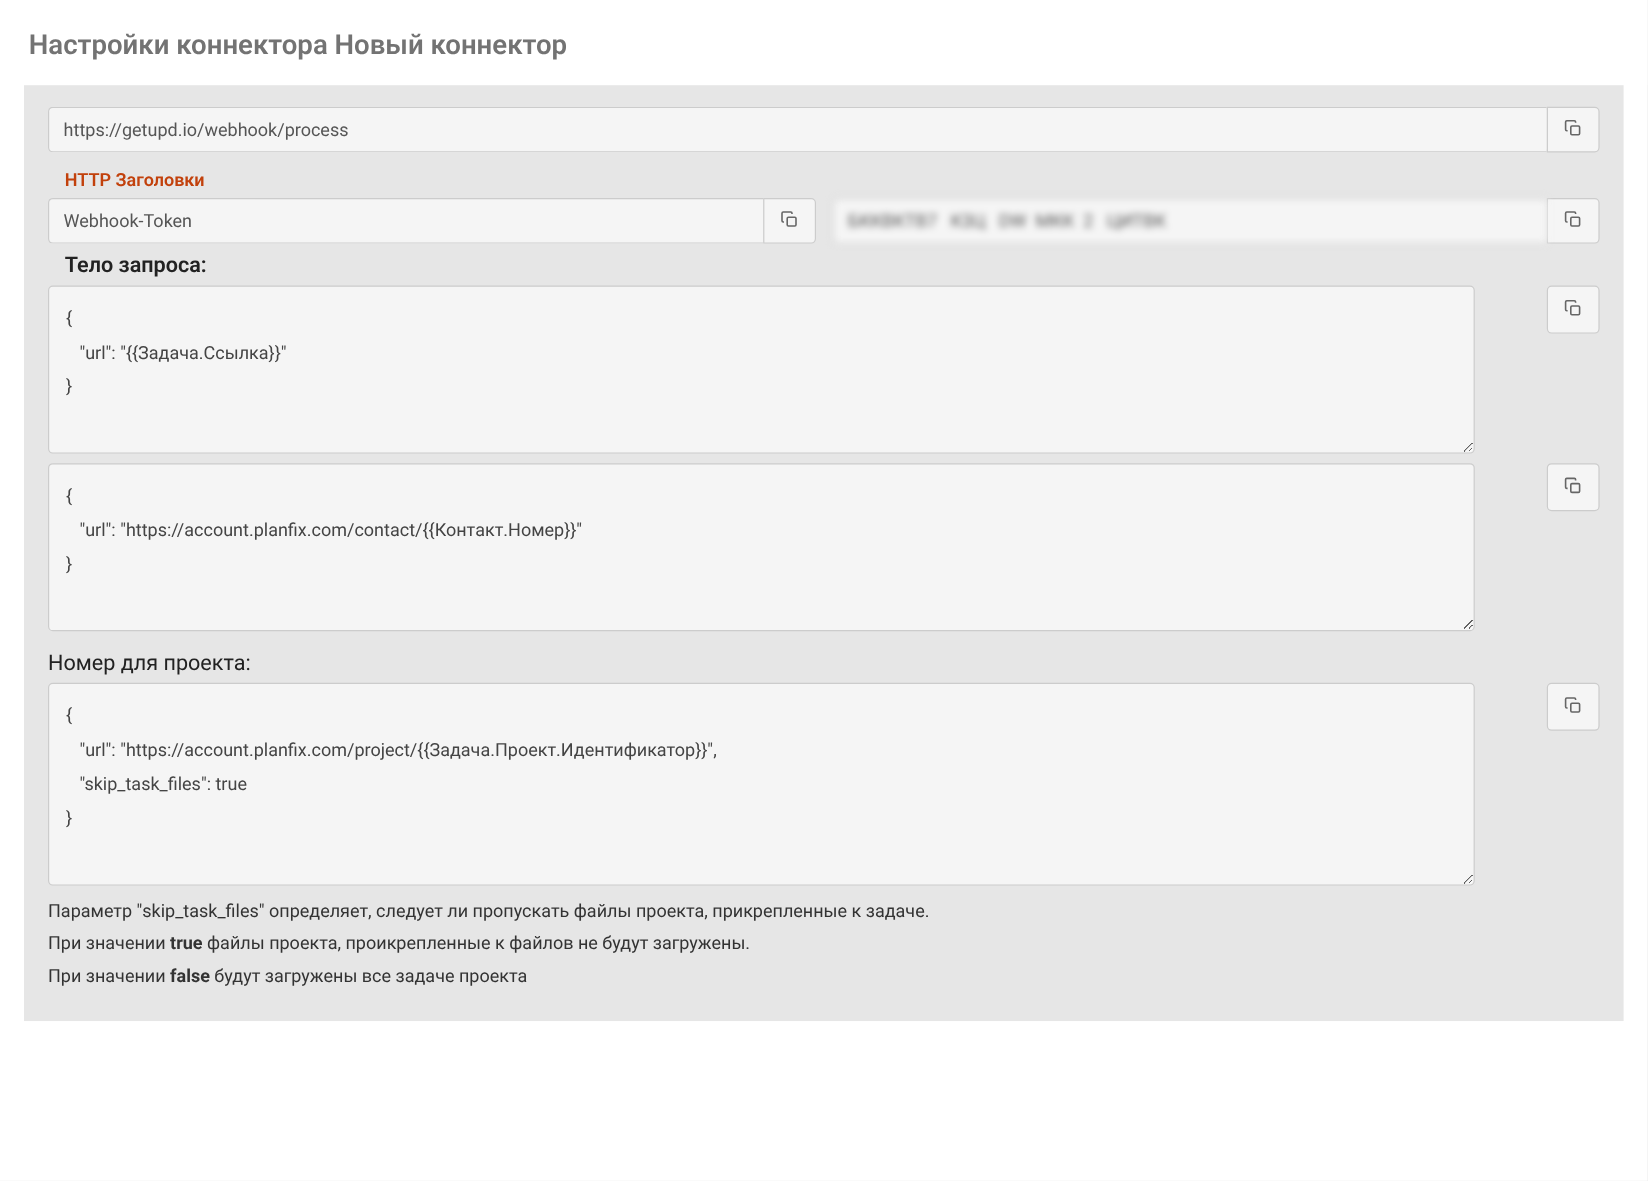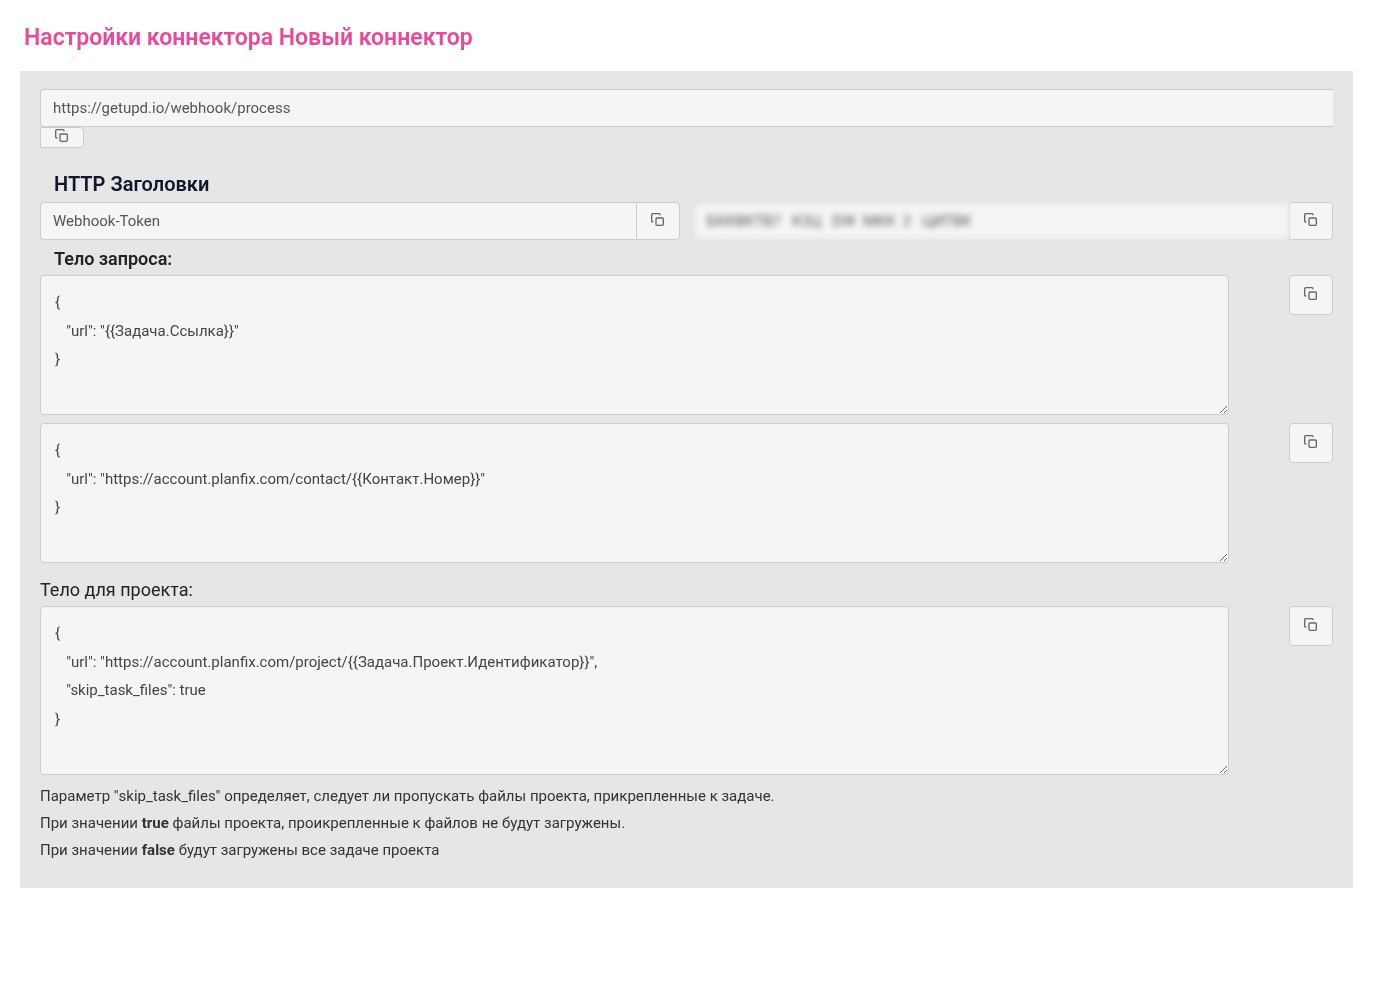--- a/index.html
+++ b/index.html
@@ -5,39 +5,38 @@
     * { box-sizing: border-box; margin: 0; padding: 0; }
     body {
       font-family: -apple-system, BlinkMacSystemFont, "Segoe UI", Roboto, Arial, sans-serif;
       font-size: 15px;
       color: #333;
       background: #fff;
     }
     .page-title {
       font-size: 23px;
       font-weight: 600;
-      color: #ec4899;
+      color: #737373;
       padding: 24px 24px 20px 24px;
       background: #fff;
     }
     .content {
       background: #e6e6e6;
       padding: 18px 20px 24px 20px;
       margin: 0 20px;
     }
     .desc-text {
       color: #333;
       margin-bottom: 12px;
       font-size: 15px;
     }
     .input-row {
       display: flex;
       align-items: stretch;
-      margin-bottom: 14px;
-      flex-direction: column;
+      margin-bottom: 4px;
     }
     .input-field {
       flex: 1;
       background: #f5f5f5;
       border: 1px solid #ccc;
       border-radius: 4px;
       padding: 9px 12px;
       font-size: 15px;
       color: #555;
       font-family: inherit;
@@ -59,23 +58,23 @@
       color: #666;
     }
     .copy-btn.standalone {
       border-radius: 4px;
       margin-left: 30px;
       height: 40px;
     }
     .copy-btn svg { width: 16px; height: 16px; }
     .section-header {
       font-weight: 600;
-      color: #0f172a;
+      color: #c2410c;
       padding: 10px 14px 6px;
-      font-size: 20px;
+      font-size: 15px;
     }
     .two-col {
       display: flex;
       gap: 14px;
       align-items: center;
     }
     .two-col .col {
       flex: 1;
       display: flex;
     }
@@ -192,21 +191,21 @@
     <button class="copy-btn standalone">
       <span>
         <svg viewBox="0 0 24 24" fill="none" stroke="currentColor" stroke-width="2">
           <rect x="9" y="9" width="11" height="11" rx="1.5"></rect>
           <path d="M5 15H4a1.5 1.5 0 0 1-1.5-1.5V4A1.5 1.5 0 0 1 4 2.5h9.5A1.5 1.5 0 0 1 15 4v1"></path>
         </svg>
       </span>
     </button>
   </div>
 
-  <div class="body-label light">Тело для проекта:</div>
+  <div class="body-label light">Номер для проекта:</div>
 
   <div class="textarea-row">
     <textarea class="textarea-field" rows="5" style="min-height: 150px;">{
    "url": "https://account.planfix.com/project/{{Задача.Проект.Идентификатор}}",
    "skip_task_files": true
 }</textarea>
     <button class="copy-btn standalone">
       <span>
         <svg viewBox="0 0 24 24" fill="none" stroke="currentColor" stroke-width="2">
           <rect x="9" y="9" width="11" height="11" rx="1.5"></rect>

